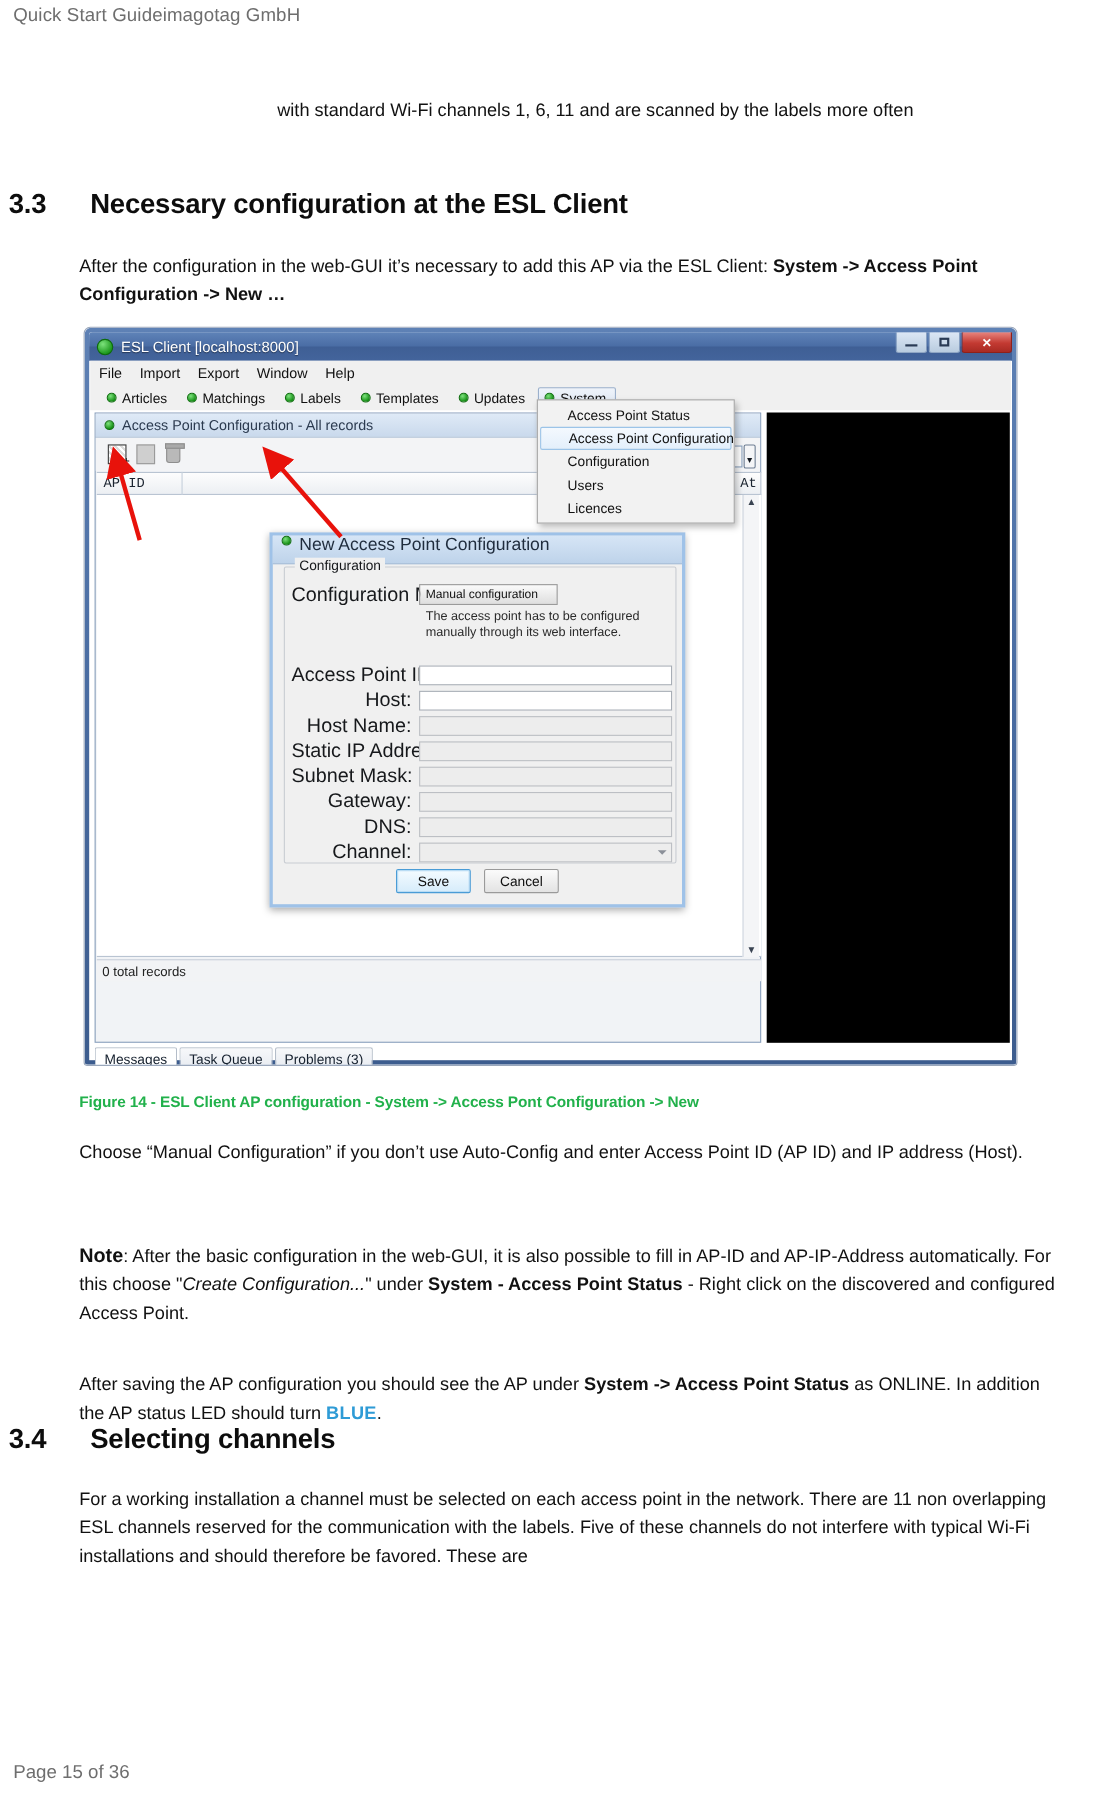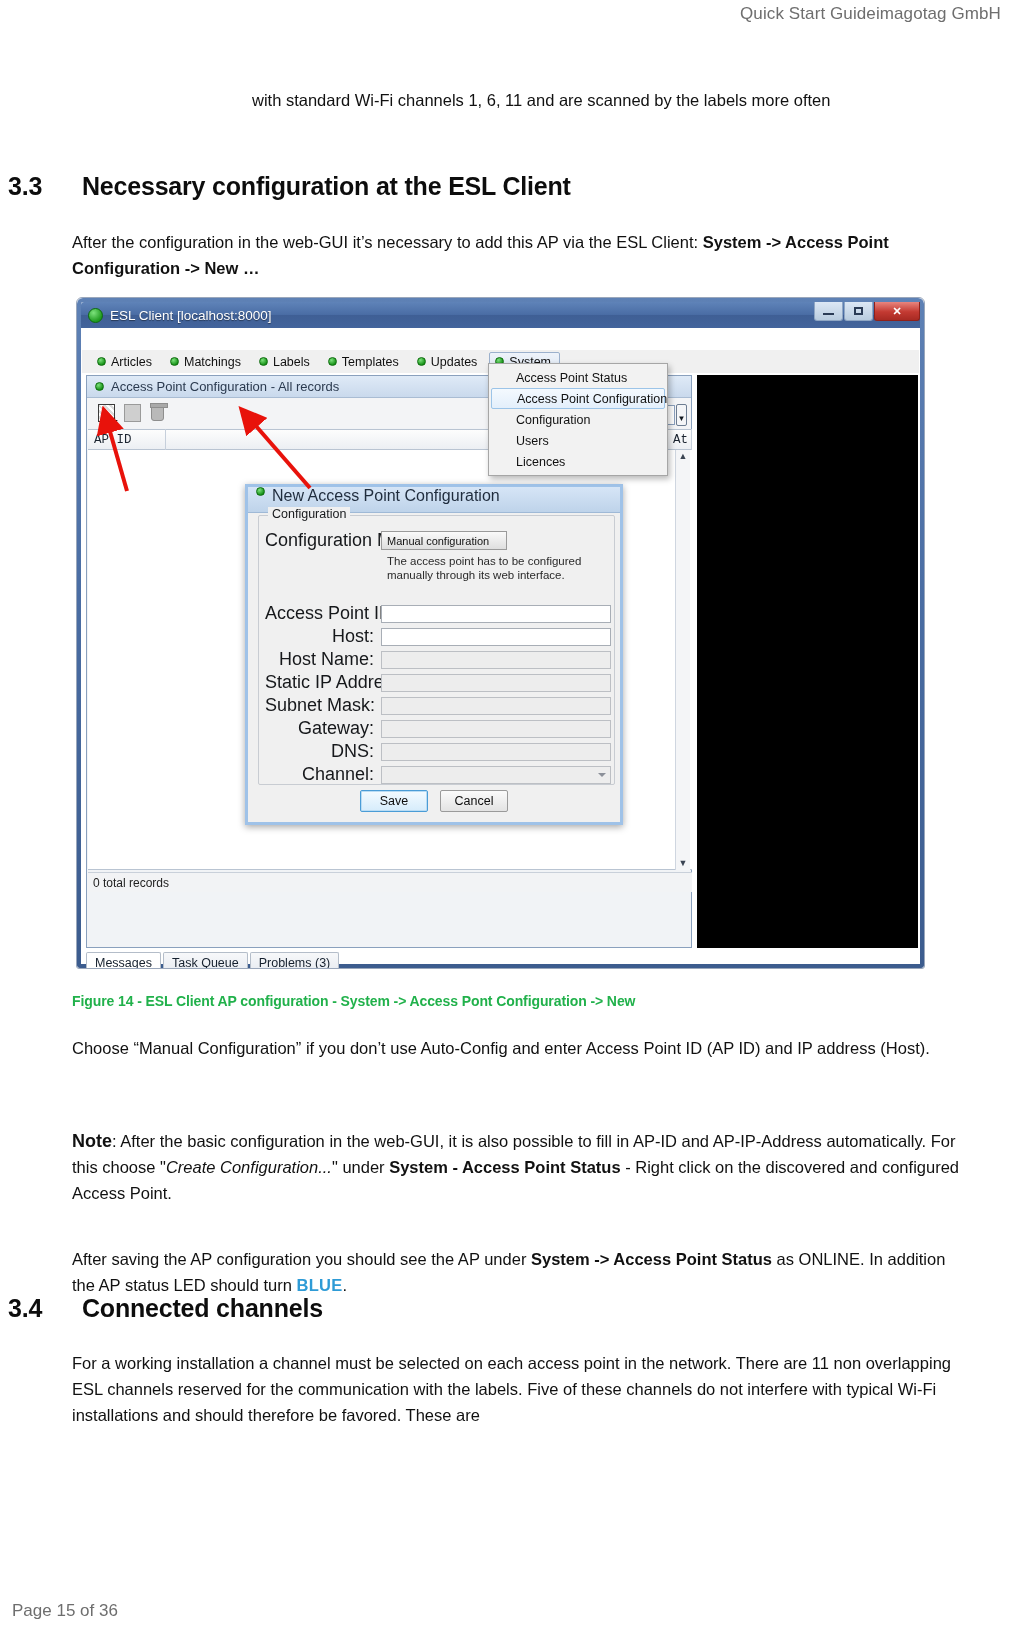--- a/index.html
+++ b/index.html
@@ -12,23 +12,23 @@
     color: #1a1a1a;
     position: relative;
     overflow: hidden;
   }
 
   
   .page-header {
     position: absolute;
     top: 0; left: 0; right: 0;
     height: 34px;
-    padding: 4px 16px 0 12px;
+    padding: 4px 0 0 12px;
     display: flex;
-    justify-content: flex-end;
+    justify-content: flex-start;
     align-items: flex-start;
     font-size: 17px;
     color: #6e6e6e;
     letter-spacing: .1px;
   }
 
   
   .content { position: absolute; top: 0; left: 0; width: 1017px; }
 
   .indent-block {
@@ -506,21 +506,21 @@
 
   <div class="para" style="top:1128px;">
     <span class="note-label">Note</span><span>: After the basic configuration in the web-GUI, it is also possible to fill in AP-ID and AP-IP-Address automatically. For this choose "</span><i>Create Configuration...</i><span>" under </span><b>System - Access Point Status</b><span> - Right click on the discovered and configured Access Point.</span>
   </div>
 
   <div class="para" style="top:1210px;margin-top:36px;">
     <span>After saving the AP configuration you should see the AP under </span><b>System -&gt; Access Point Status</b><span> as ONLINE. In addition the AP status LED should turn </span><span class="blue-word">BLUE</span><span>.</span>
   </div>
 
   <div class="sec-heading" style="top:1294px; left:8px;">
-    <span class="num">3.4</span><span>Connected channels</span>
+    <span class="num">3.4</span><span>Selecting channels</span>
   </div>
 
   <div class="para" style="top:1350px;">For a working installation a channel must be selected on each access point in the network. There are 11 non overlapping ESL channels reserved for the communication with the labels. Five of these channels do not interfere with typical Wi-Fi installations and should therefore be favored. These are</div>
 
 </div>
 
 <div class="shot">
   <div class="win-frame"></div>
 
   <div class="titlebar">
@@ -530,20 +530,27 @@
       <span class="wb">
           <i class="minglyph"></i>
         </span>
       <span class="wb">
           <i class="maxglyph"></i>
         </span>
       <span class="wb close">✕</span>
     </span>
   </div>
 
+  <div class="menubar">
+    <span>File</span>
+    <span>Import</span>
+    <span>Export</span>
+    <span>Window</span>
+    <span>Help</span>
+  </div>
 
   <div class="tabstrip">
     <span class="mtab">
       <i class="dot"></i>
       <span>Articles</span>
     </span>
     <span class="mtab">
       <i class="dot"></i>
       <span>Matchings</span>
     </span>

